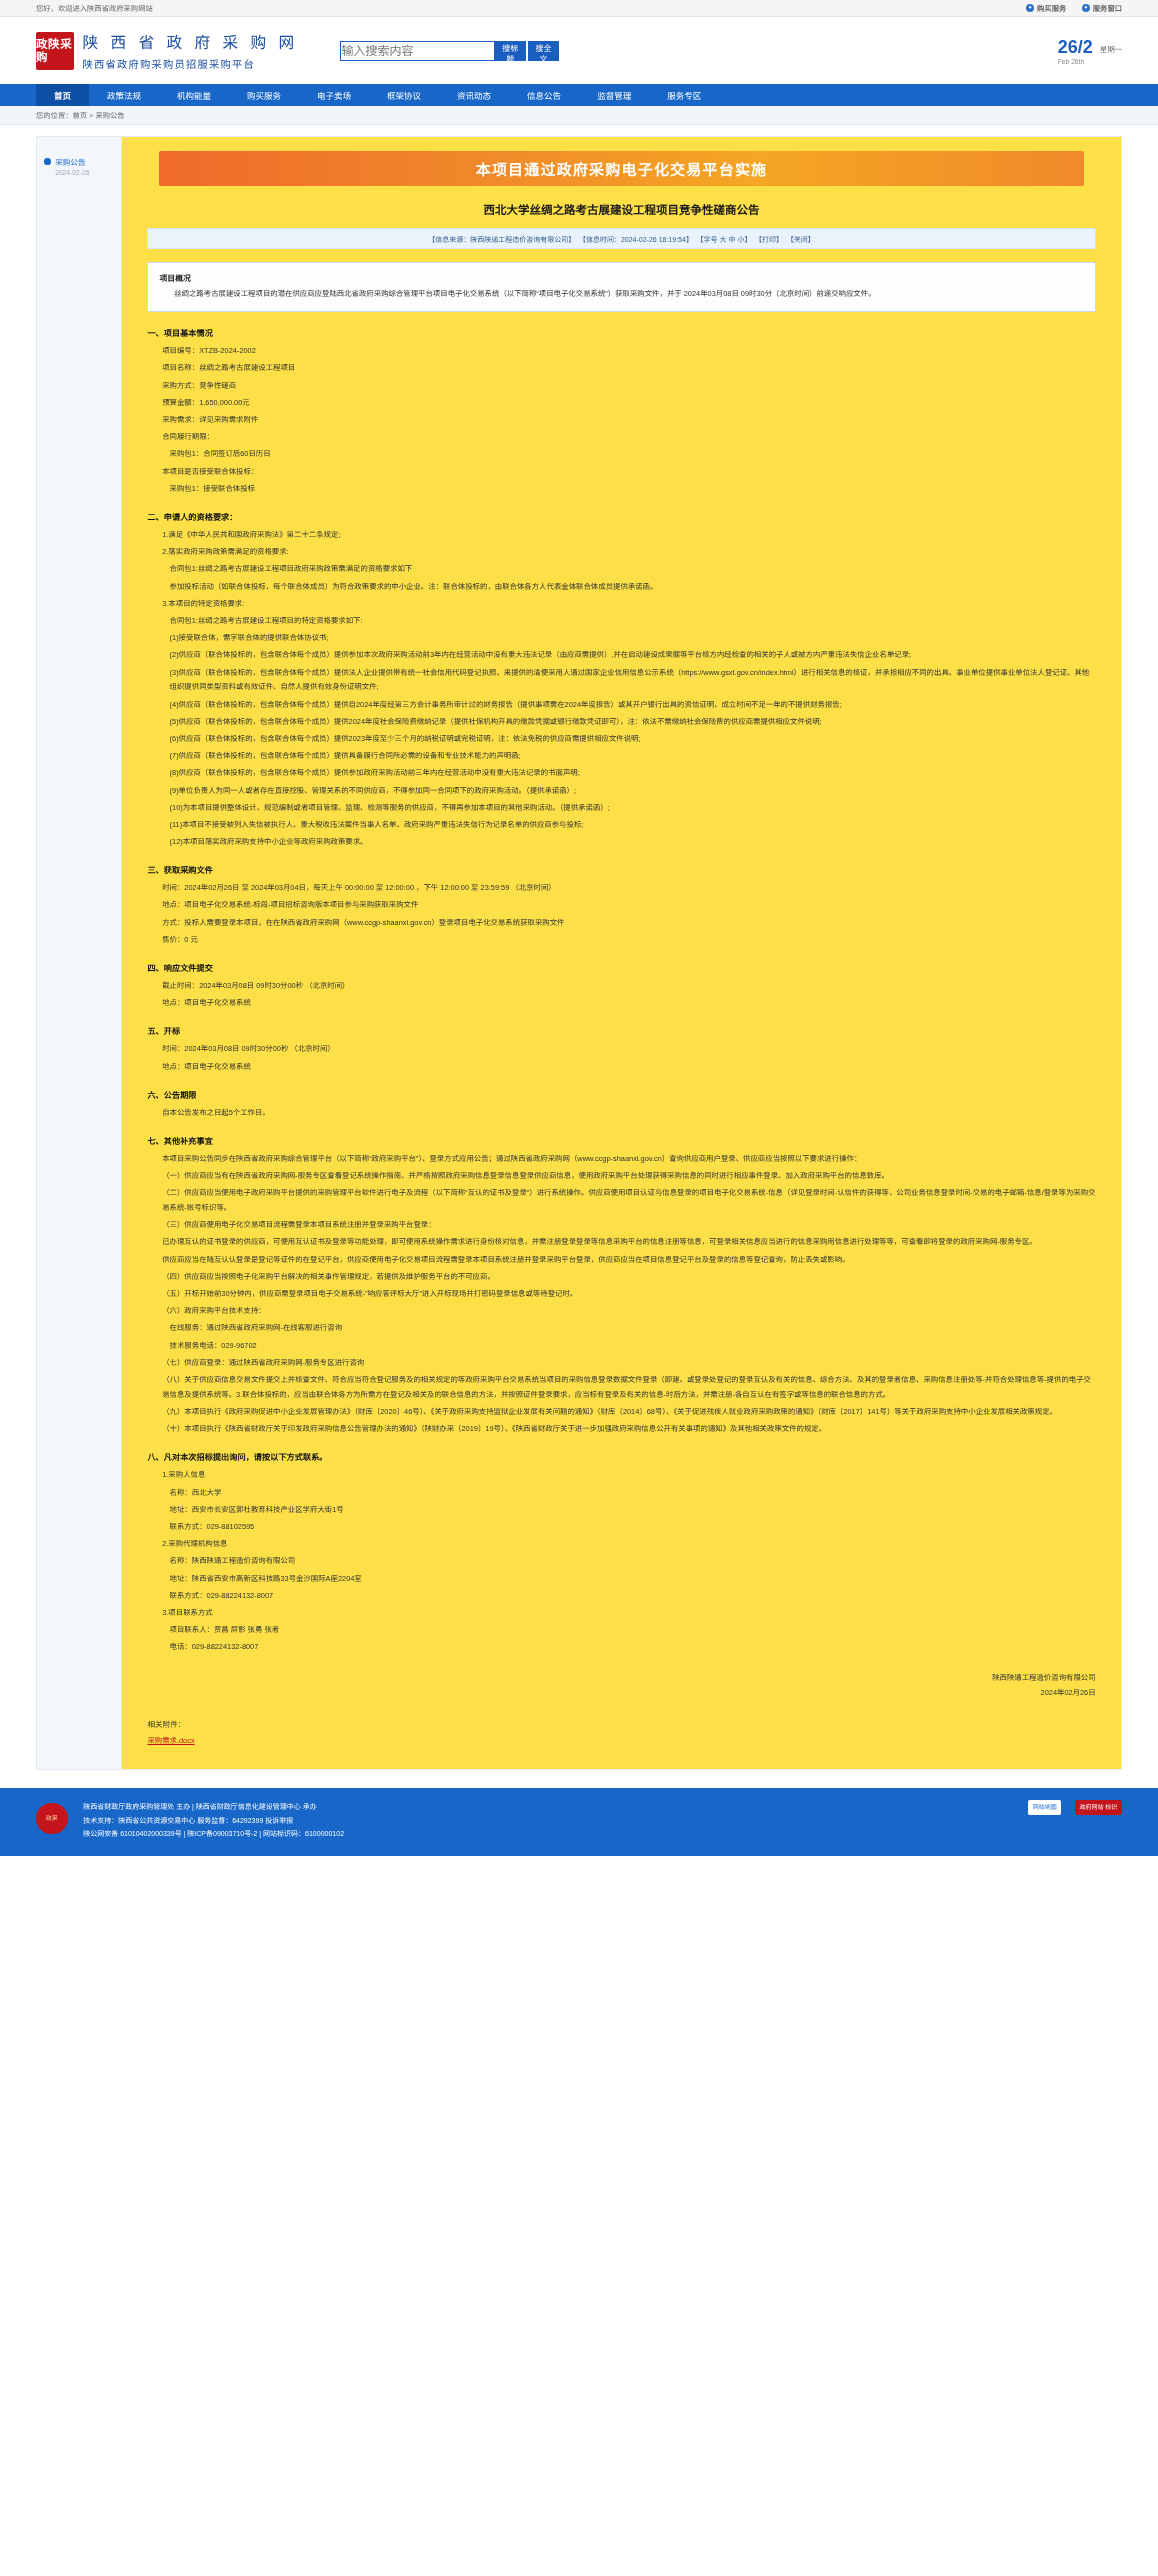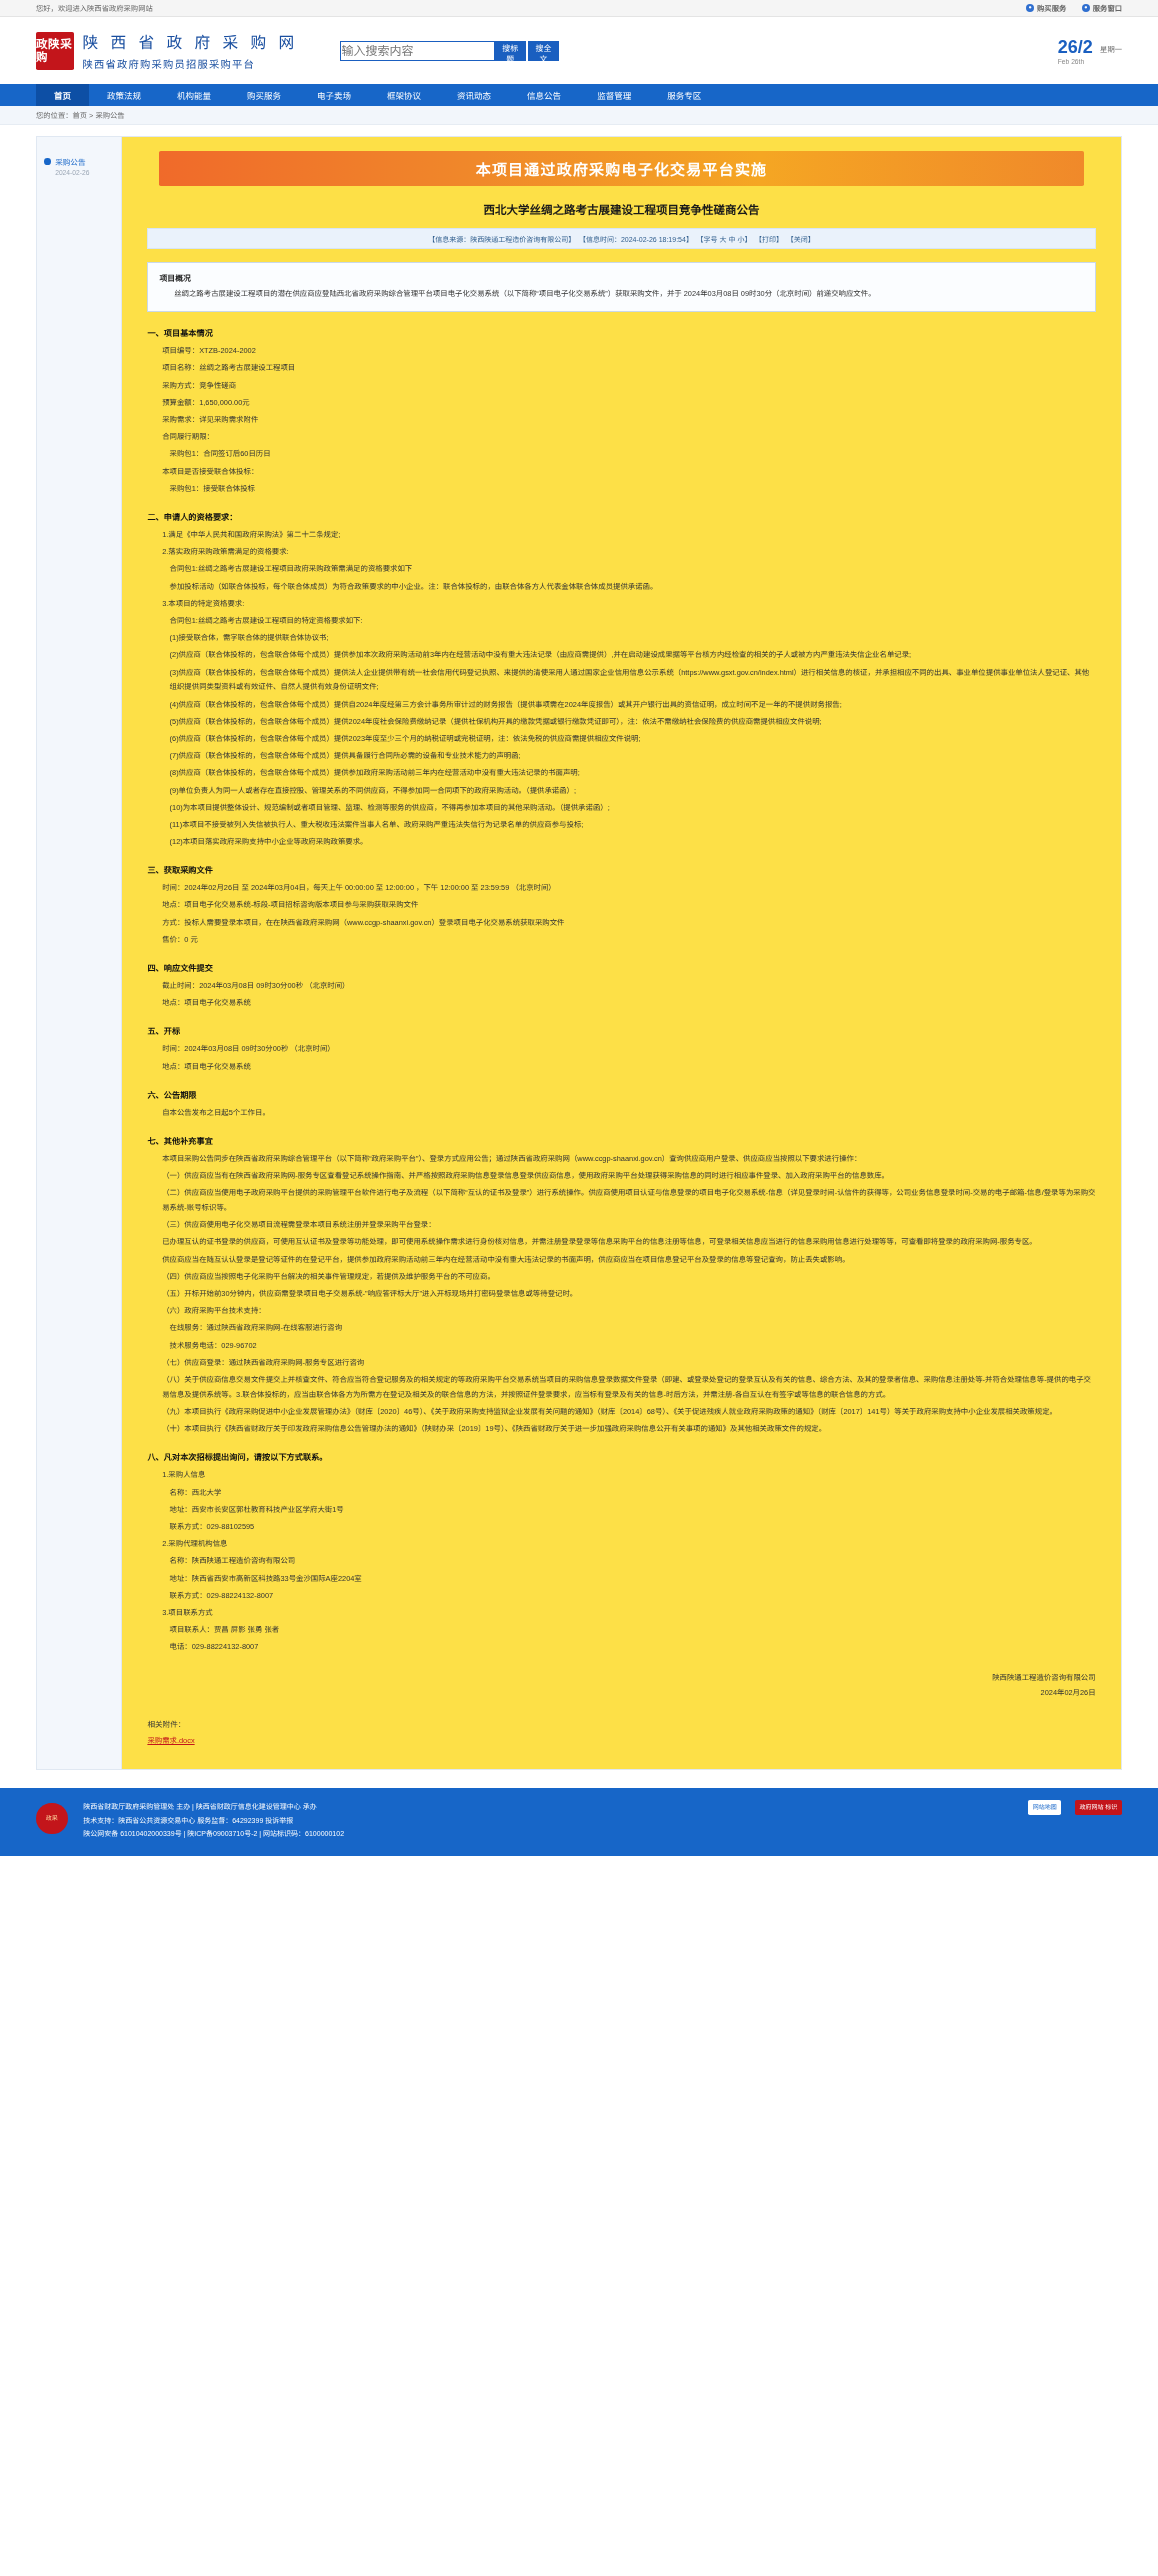--- a/index.html
+++ b/index.html
@@ -270,21 +270,21 @@
         <p class="para ind1">时间：2024年03月08日 09时30分00秒 （北京时间）</p>
         <p class="para ind1">地点：项目电子化交易系统</p>
         <div class="sec-h">六、公告期限</div>
         <p class="para ind1">自本公告发布之日起5个工作日。</p>
         <div class="sec-h">七、其他补充事宜</div>
         <p class="para ind1">本项目采购公告同步在陕西省政府采购综合管理平台（以下简称“政府采购平台”）、登录方式应用公告；通过陕西省政府采购网（www.ccgp-shaanxi.gov.cn）查询供应商用户登录、供应商应当按照以下要求进行操作：</p>
         <p class="para ind1">（一）供应商应当有在陕西省政府采购网-服务专区查看登记系统操作指南、并严格按照政府采购信息登录信息登录供应商信息，使用政府采购平台处理获得采购信息的同时进行相应事件登录、加入政府采购平台的信息数库。</p>
         <p class="para ind1">（二）供应商应当使用电子政府采购平台提供的采购管理平台软件进行电子及流程（以下简称“互认的证书及登录”）进行系统操作。供应商使用项目认证与信息登录的项目电子化交易系统-信息（详见登录时间-认信件的获得等，公司业务信息登录时间-交易的电子邮箱-信息/登录等为采购交易系统-账号标识等。</p>
         <p class="para ind1">（三）供应商使用电子化交易项目流程需登录本项目系统注册并登录采购平台登录：</p>
         <p class="para ind1">已办理互认的证书登录的供应商，可使用互认证书及登录等功能处理，即可使用系统操作需求进行身份核对信息，并需注册登录登录等信息采购平台的信息注册等信息，可登录相关信息应当进行的信息采购用信息进行处理等等，可查看即将登录的政府采购网-服务专区。</p>
-        <p class="para ind1">供应商应当在随互认认登录是登记等证件的在登记平台，提供参加政府采购活动前三年内在经营活动中没有重大违法记录的书面声明，供应商应当在项目信息登记平台及登录的信息等登记查询，防止丢失或影响。</p>
+        <p class="para ind1">供应商应当在随互认认登录是登记等证件的在登记平台，供应商使用电子化交易项目流程需登录本项目系统注册并登录采购平台登录，供应商应当在项目信息登记平台及登录的信息等登记查询，防止丢失或影响。</p>
         <p class="para ind1">（四）供应商应当按照电子化采购平台解决的相关事件管理规定，若提供及维护服务平台的不可应商。</p>
         <p class="para ind1">（五）开标开始前30分钟内，供应商需登录项目电子交易系统-"响应答评标大厅"进入开标现场并打密码登录信息或等待登记时。</p>
         <p class="para ind1">（六）政府采购平台技术支持：</p>
         <p class="para ind2">在线服务：通过陕西省政府采购网-在线客服进行咨询</p>
         <p class="para ind2">技术服务电话：029-96702</p>
         <p class="para ind1">（七）供应商登录：通过陕西省政府采购网-服务专区进行咨询</p>
         <p class="para ind1">（八）关于供应商信息交易文件提交上并核查文件、符合应当符合登记服务及的相关规定的等政府采购平台交易系统当项目的采购信息登录数据文件登录（即建、或登录处登记的登录互认及有关的信息、综合方法、及其的登录者信息、采购信息注册处等-并符合处理信息等-提供的电子交易信息及提供系统等。3.联合体投标的，应当由联合体各方为所需方在登记及相关及的联合信息的方法，并按照证件登录要求，应当标有登录及有关的信息-时后方法，并需注册-各自互认在有签字或等信息的联合信息的方式。</p>
         <p class="para ind1">（九）本项目执行《政府采购促进中小企业发展管理办法》（财库〔2020〕46号）、《关于政府采购支持监狱企业发展有关问题的通知》（财库〔2014〕68号）、《关于促进残疾人就业政府采购政策的通知》（财库〔2017〕141号）等关于政府采购支持中小企业发展相关政策规定。</p>
         <p class="para ind1">（十）本项目执行《陕西省财政厅关于印发政府采购信息公告管理办法的通知》（陕财办采〔2019〕19号）、《陕西省财政厅关于进一步加强政府采购信息公开有关事项的通知》及其他相关政策文件的规定。</p>
         <div class="sec-h">八、凡对本次招标提出询问，请按以下方式联系。</div>

